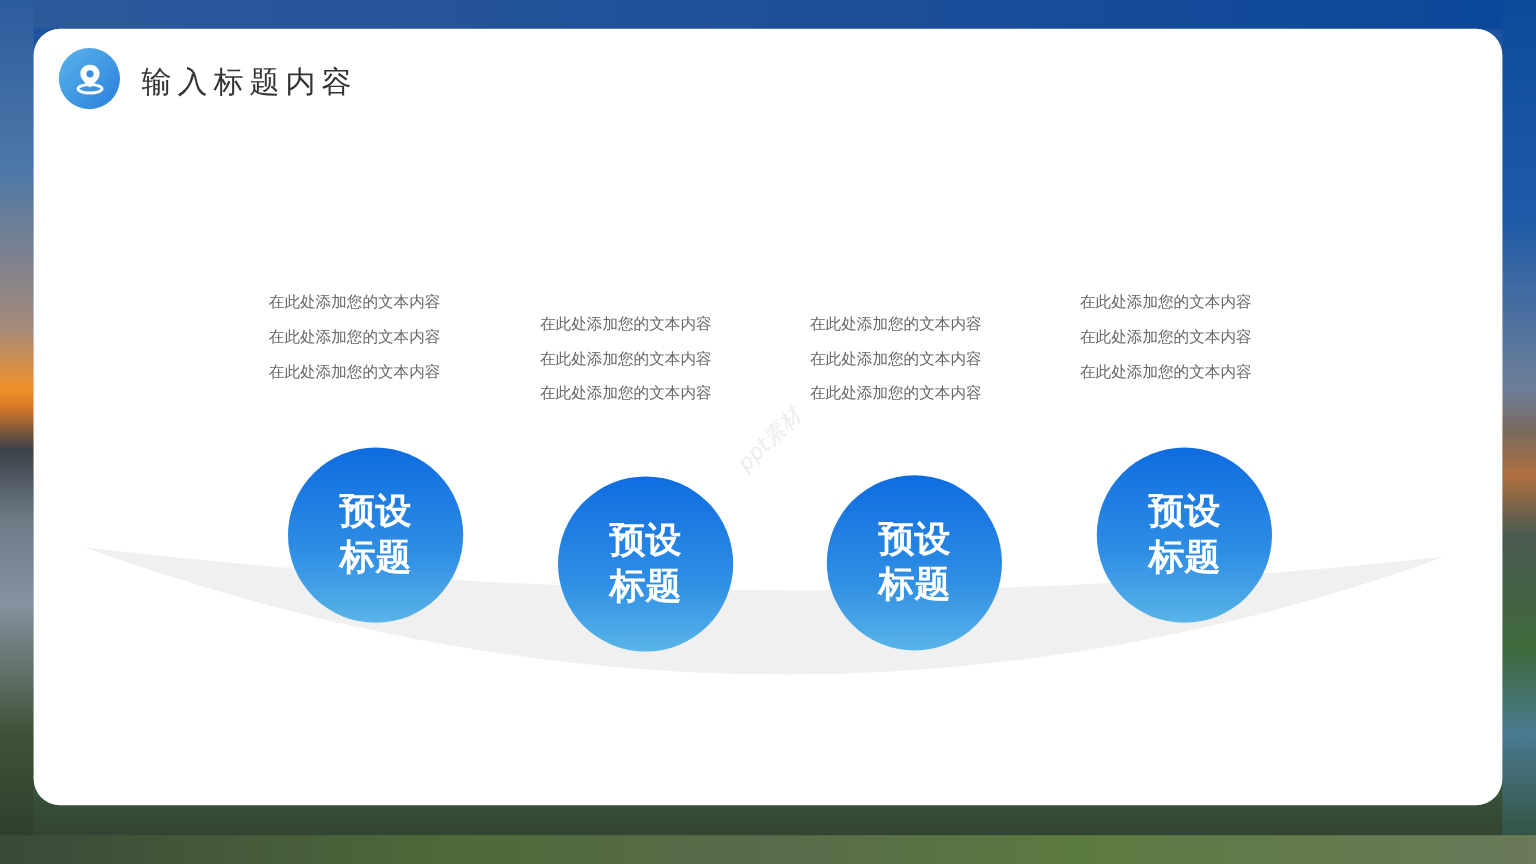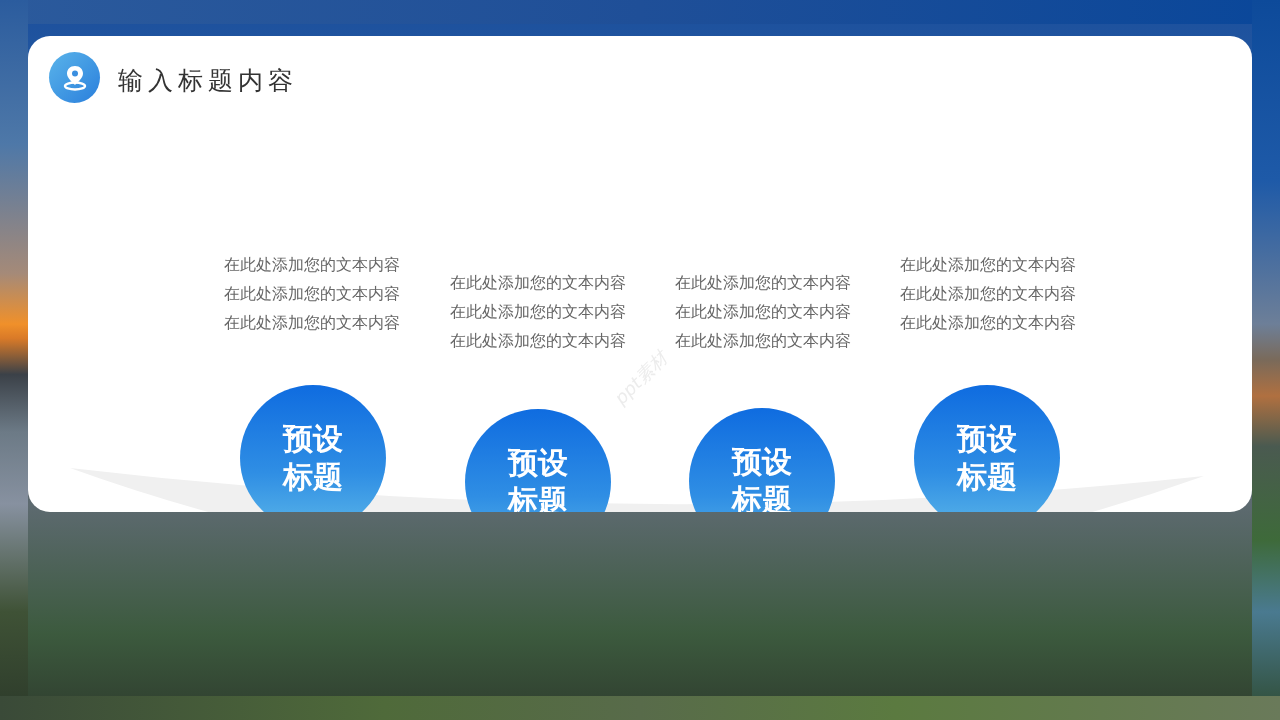--- a/index.html
+++ b/index.html
@@ -18,37 +18,37 @@
   }
   .bg-bottom {
     position:absolute; left:0; bottom:0; width:1280px; height:24px;
     background: linear-gradient(90deg, #3a4a38 0%, #4f6a3a 30%, #586b4a 50%, #5b7a40 70%, #6a7a5a 100%);
   }
   .bg-top {
     position:absolute; left:0; top:0; width:1280px; height:24px;
     background: linear-gradient(90deg, #2b5a9c 0%, #1f4f98 50%, #0a479a 100%);
   }
   .card {
-    position:absolute; left:28px; top:36px; width:1224px; height:476px;
+    position:absolute; left:28px; top:24px; width:1224px; height:647px;
     background:#ffffff; border-radius:22px; overflow:hidden;
   }
   .logo {
     position:absolute; left:21px; top:16px; width:51px; height:51px; border-radius:50%;
     background: linear-gradient(135deg, #5ab4ea 0%, #2a7fdc 100%);
     display:flex; align-items:center; justify-content:center;
   }
   .title {
     position:absolute; left:90px; top:28px; font-size:25px; letter-spacing:5px;
     color:#333333; font-weight:normal; line-height:34px;
   }
   .arc {
     position:absolute; left:0; top:0; width:1224px; height:672px;
   }
   .textblock {
-    position:absolute; width:200px; font-size:16px; color:#666666; line-height:29px;
+    position:absolute; width:200px; font-size:13px; color:#666666; line-height:29px;
   }
   .circle {
     position:absolute; width:146px; height:146px; border-radius:50%;
     background: linear-gradient(180deg, #0f6ce0 0%, #2f8ee4 60%, #59b4e8 100%);
     display:flex; align-items:center; justify-content:center; text-align:center;
   }
   .circle-label {
     color:#ffffff; font-size:30px; font-weight:bold; line-height:38px; width:80px;
   }
   .watermark {

